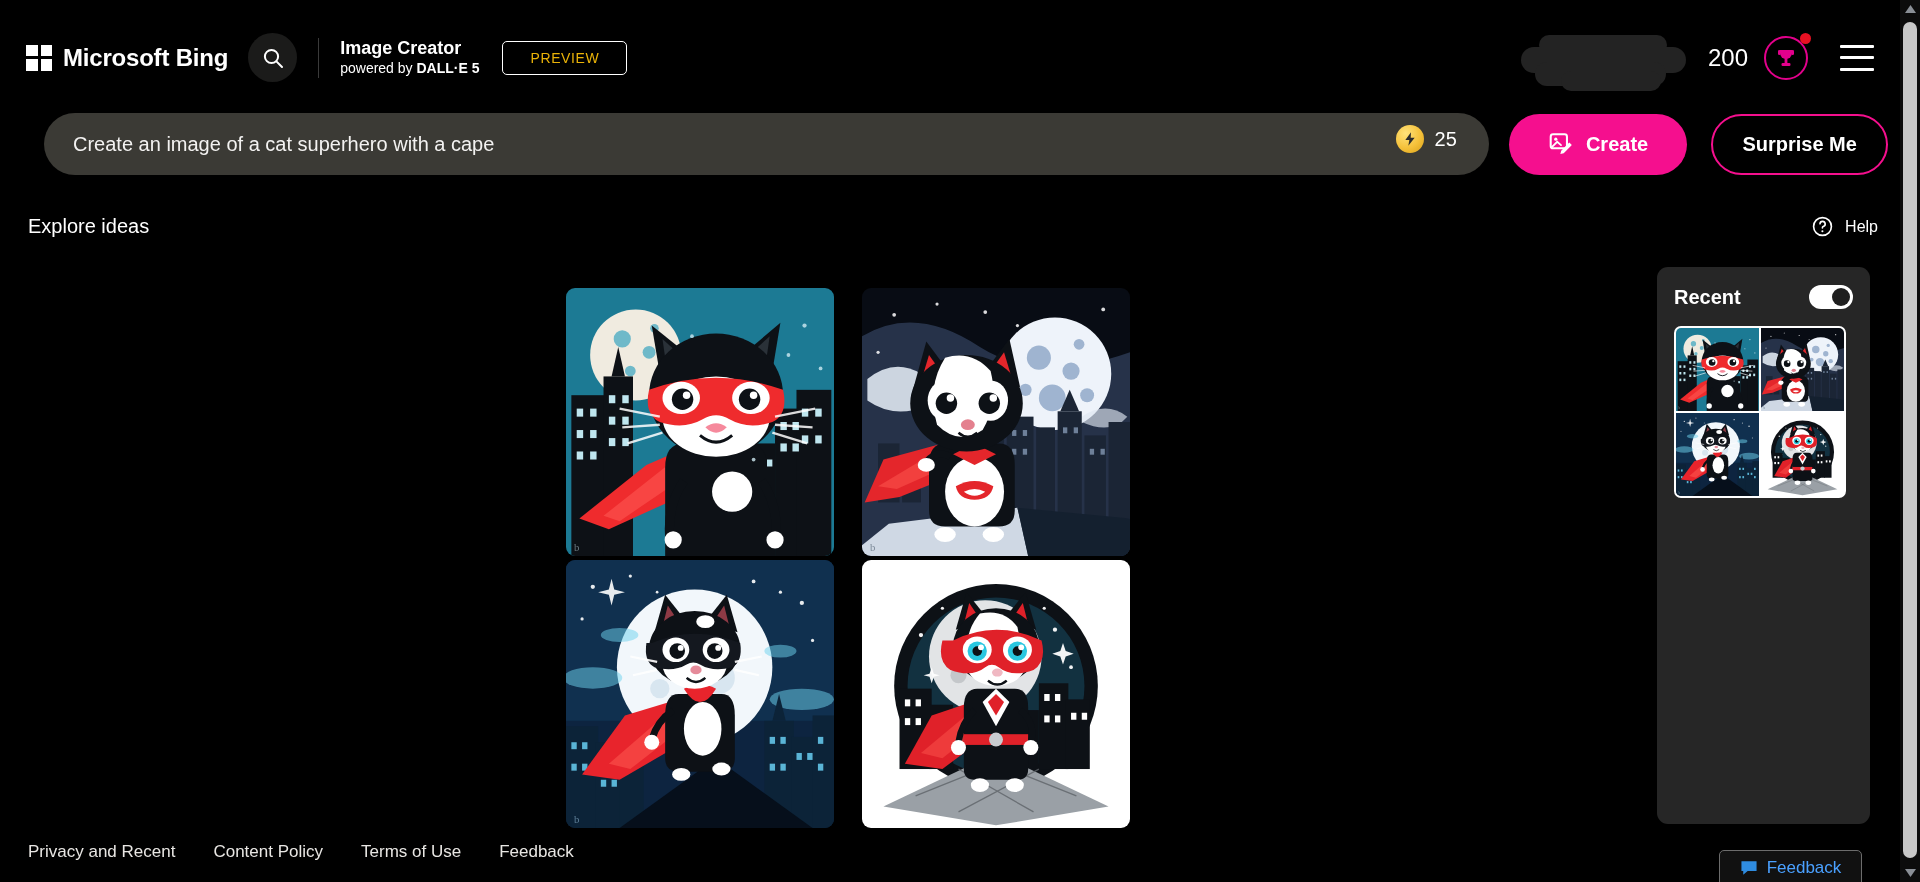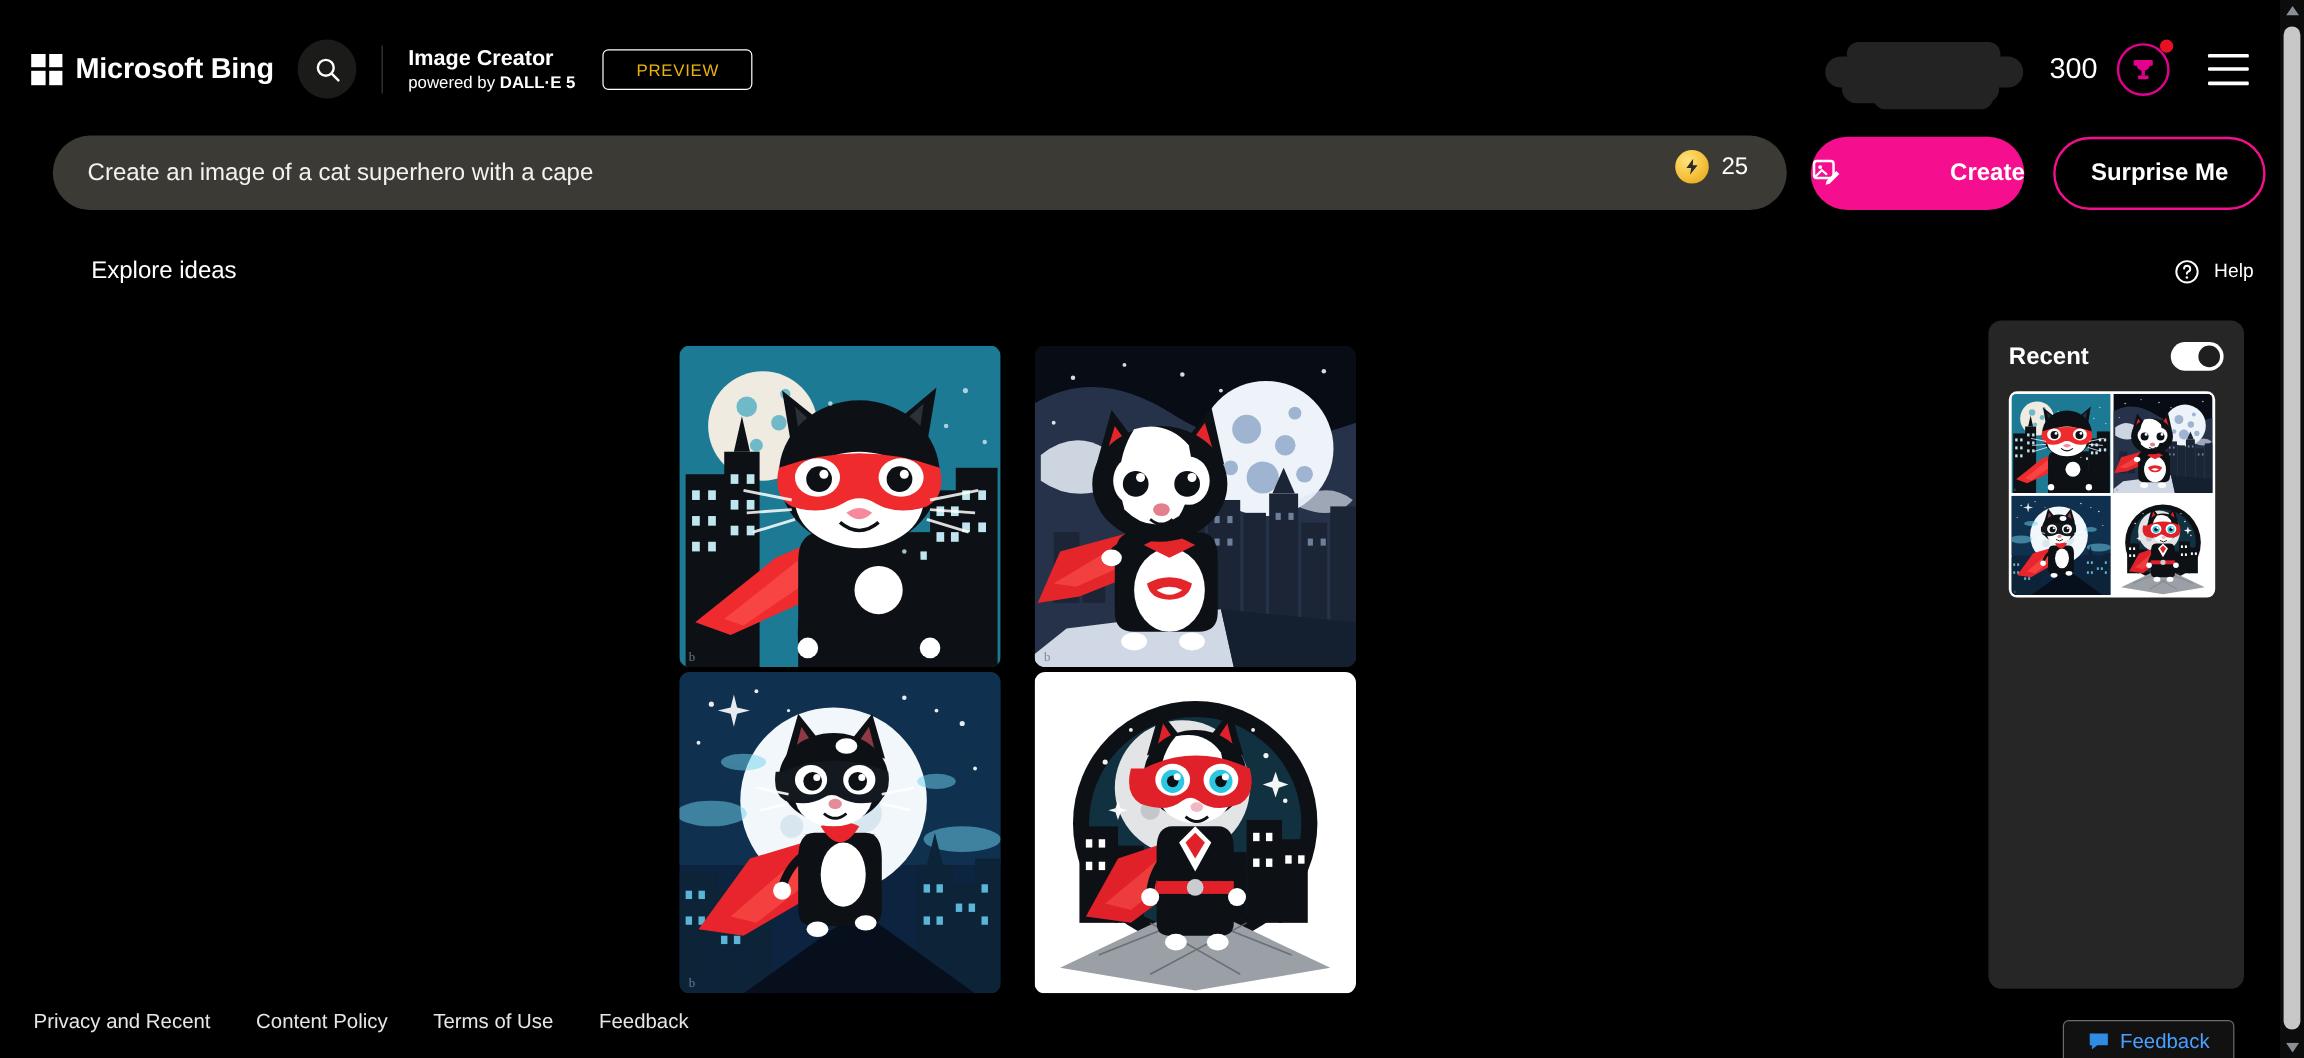--- a/index.html
+++ b/index.html
@@ -75,36 +75,36 @@
     align-items: center; gap: 11px; padding: 0 32px 0 22px;
   }
   .coin { width: 28px; height: 28px; border-radius: 50%;
     background: radial-gradient(circle at 35% 30%, #ffe27a 0%, #f5c13a 55%, #d9a017 100%);
     display: flex; align-items: center; justify-content: center; }
   .boost-num { color: #fff; font-size: 20px; }
 
   .btn-create {
     margin-left: 20px; width: 181px; height: 61px; border-radius: 31px;
     background: #f50f8e; border: none; cursor: pointer;
-    display: flex; align-items: center; justify-content: space-between; gap: 12px;
+    display: flex; align-items: center; justify-content: center; gap: 12px;
   }
   .btn-create span { color: #fff; font-size: 20px; font-weight: 700; }
   .btn-surprise {
     margin-left: 24px; width: 179px; height: 61px; border-radius: 31px;
     background: #000; border: 2px solid #f50f8e; cursor: pointer;
     color: #fff; font-size: 20px; font-weight: 700;
     display: flex; align-items: center; justify-content: center;
   }
 
   
   .explore-row {
     position: absolute; top: 215px; left: 28px; width: 1850px;
     display: flex; align-items: center;
   }
-  .explore-title { color: #fff; font-size: 20px; margin-left: 48px; }
+  .explore-title { color: #fff; font-size: 20px; }
   .help-group { margin-left: auto; display: flex; align-items: center; gap: 11px; cursor: pointer; }
   .help-label { color: #ffffff; font-size: 16px; }
 
   
   .gallery { position: absolute; top: 288px; left: 566px; width: 540px; }
   .grid { display: grid; grid-template-columns: 268px 268px; gap: 4px 28px; }
   .thumb { width: 268px; height: 268px; border-radius: 9px; overflow: hidden;
     display: block; cursor: pointer; background:#000; }
   .thumb svg { display: block; width: 100%; height: 100%; }
 
@@ -522,21 +522,21 @@
 
     <div class="preview-pill">PREVIEW</div>
 
     <div class="header-right">
       <div class="redaction">
         <span class="rd1"></span>
           <span class="rd2"></span>
           <span class="rd3"></span>
           <span class="rd4"></span>
       </div>
-      <div class="points">300</div>
+      <div class="points">200</div>
       <div class="reward-badge">
         <div class="reward-ring">
           <svg width="24" height="24" viewBox="0 0 24 24">
             <path d="M6 4h12v3a6 6 0 0 1-6 6 6 6 0 0 1-6-6z" fill="#e3008c"></path>
             <rect x="4" y="4" width="2.6" height="5" rx="1.2" fill="#e3008c"></rect>
             <rect x="17.4" y="4" width="2.6" height="5" rx="1.2" fill="#e3008c"></rect>
             <rect x="10.6" y="12" width="2.8" height="5" fill="#e3008c"></rect>
             <rect x="7.5" y="17" width="9" height="3" rx="1.2" fill="#e3008c"></rect>
           </svg>
         </div>

